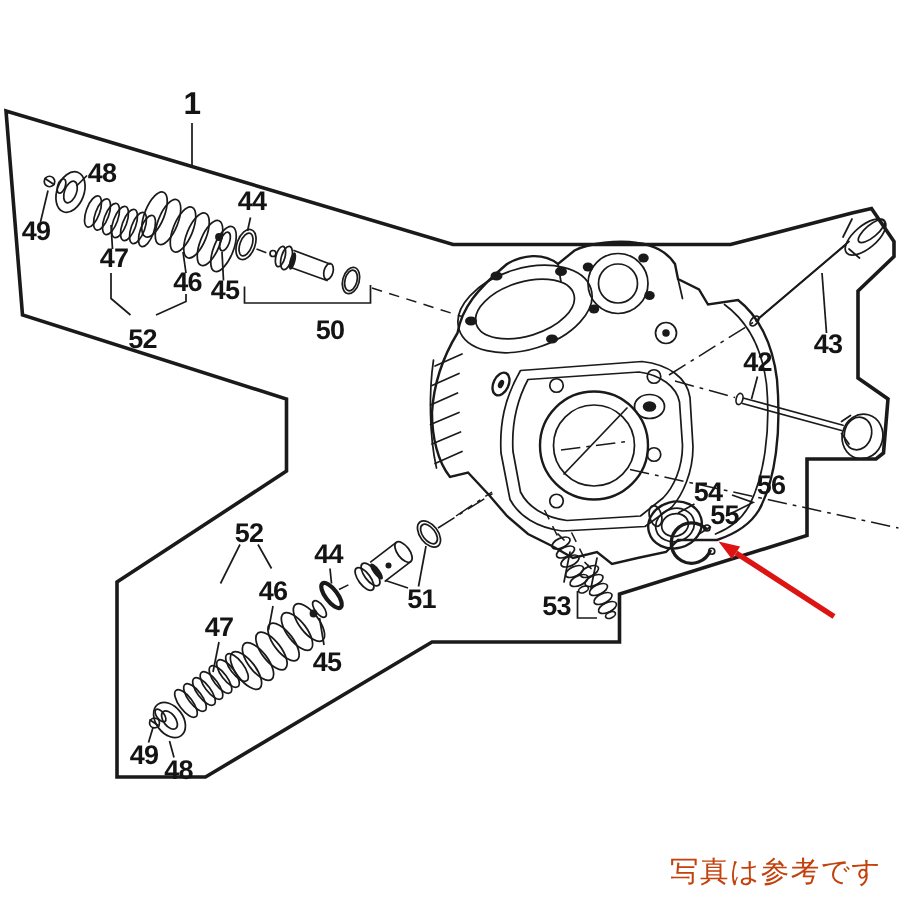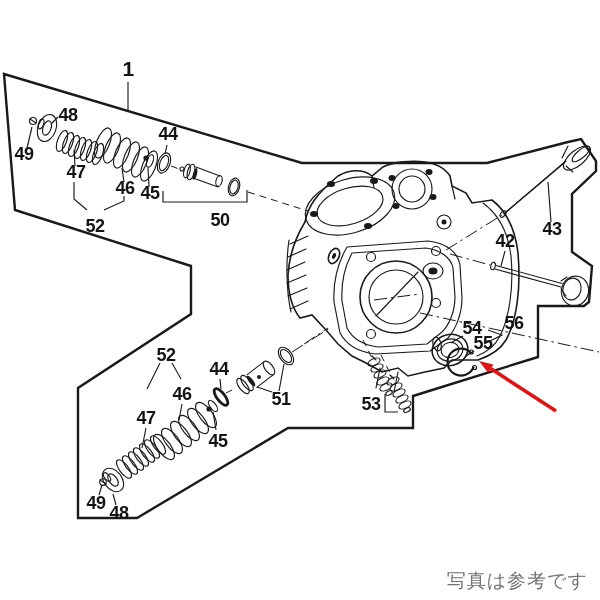--- a/index.html
+++ b/index.html
@@ -9,21 +9,21 @@
   .ln{stroke:#1a1a1a;stroke-width:1.15;fill:none;stroke-linecap:round;stroke-linejoin:round;}
   .ln2{stroke:#1a1a1a;stroke-width:1.6;fill:none;stroke-linecap:round;}
   .border{stroke:#1a1a1a;stroke-width:2.4;fill:none;stroke-linejoin:miter;}
   .lead{stroke:#1a1a1a;stroke-width:1.15;fill:none;}
   .dash{stroke:#1a1a1a;stroke-width:1;fill:none;stroke-dasharray:7 5;}
   .cdash{stroke:#1a1a1a;stroke-width:1;fill:none;stroke-dasharray:13 4 2.5 4;}
   .fill{fill:#1a1a1a;stroke:none;}
   .lbl{font-family:"Liberation Sans",sans-serif;font-weight:700;font-size:18px;fill:#141414;
        text-anchor:middle;letter-spacing:-0.5px;}
   .lbl-big{font-size:21px;}
-  #note{position:absolute;right:12px;bottom:6px;font-size:19px;color:#737373;
+  #note{position:absolute;right:12px;bottom:6px;font-size:19px;color:#c2410c;
         font-family:"Liberation Sans","DejaVu Sans",sans-serif;letter-spacing:1px;}
 </style>
 </head>
 <body>
 
 <div id="stage">
 <svg width="600" height="600" viewBox="0 0 600 600">
 
   <path class="border" d="M4,74 L302,163 L487,163 L568,142 L581,139 L596,161 L596,171 L572,194 L572,252
        L592,266 L589,302 L584,306 L538,306 L538,357 L413,396 L413,428 L288,428

